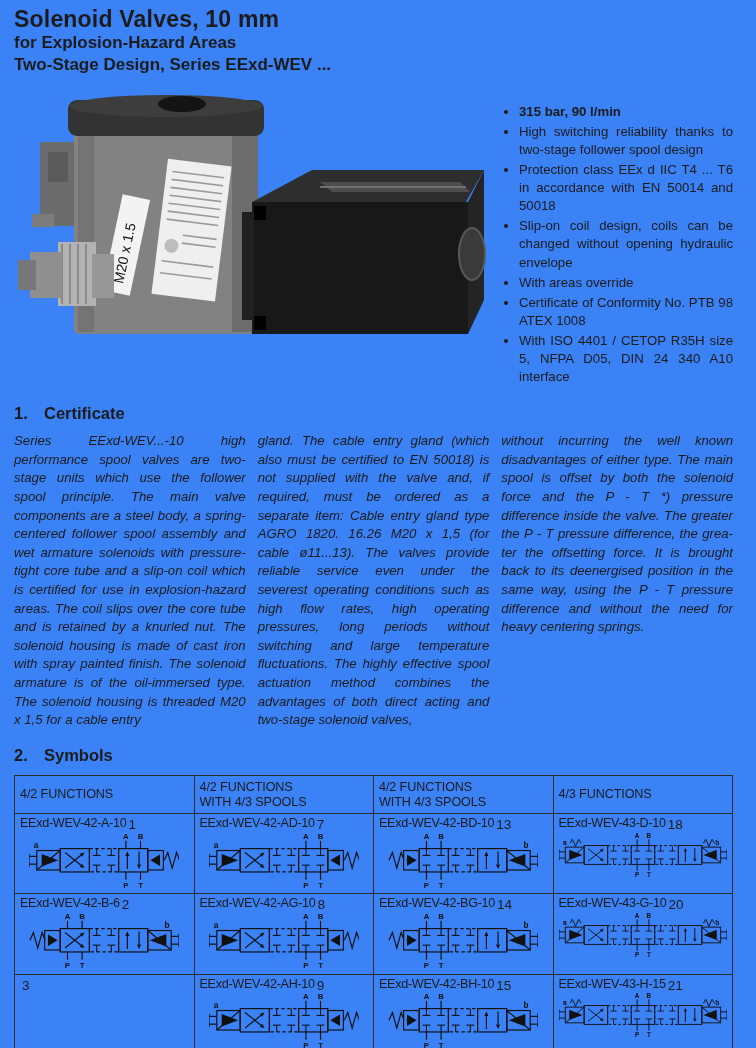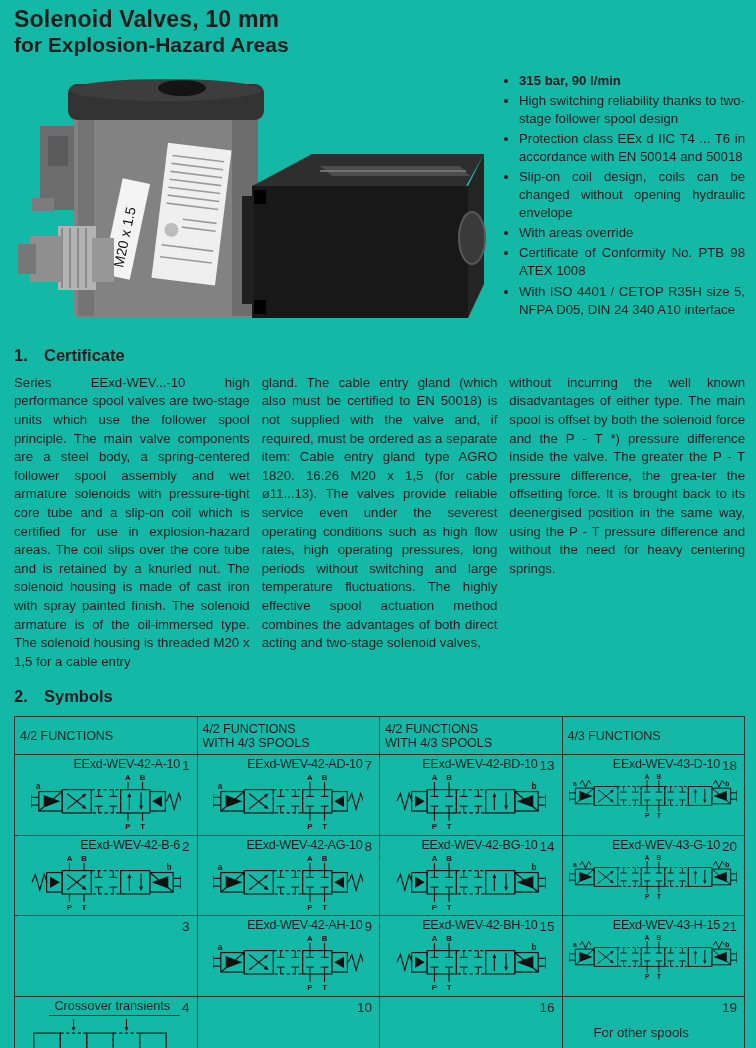--- a/index.html
+++ b/index.html
@@ -1,73 +1,74 @@
 <!DOCTYPE html>
 <html><head>
 <meta charset="utf-8">
 <style>
   html,body{margin:0;padding:0;background:#fff;}
   .page{
     width:756px;height:1048px;box-sizing:border-box;position:relative;
-    background:#14b8a6;color:#1b1b1b;
+    background:#3b82f6;color:#1b1b1b;
     font-family:"Liberation Sans","DejaVu Sans",sans-serif;
-    padding:6px 11px 0 14px;overflow:hidden;
+    padding:6px 23px 0 14px;overflow:hidden;
   }
   
   .title-line1{font-size:23px;font-weight:bold;letter-spacing:.2px;line-height:1.15;}
-  .title-sub{font-size:21px;font-weight:bold;line-height:1.25;}
+  .title-sub{font-size:17px;font-weight:bold;line-height:1.25;}
   
   .top-row{display:flex;margin-top:11px;}
   .photo-wrap{width:478px;height:260px;flex:none;}
-  .features{flex:1;padding-left:12px;padding-top:2px;}
+  .features{flex:1;padding-left:12px;padding-top:2px;margin-top:15px;}
   .features ul{margin:0;padding-left:15px;}
   .features li{
     font-size:13.2px;line-height:1.37;margin:0 0 2px 0;
     text-align:justify;text-align-last:left;
   }
   .features li.bold{font-weight:bold;}
   
   .section-head{display:flex;align-items:baseline;font-size:16.5px;font-weight:bold;margin:16px 0 9px 0;}
   .section-head .sec-num{width:30px;flex:none;}
   
   .desc-cols{display:flex;gap:12px;}
-  .desc-col{flex:1;font-size:13.2px;line-height:1.41;text-align:justify;text-align-last:left;}
+  .desc-col{flex:1;font-size:13.2px;line-height:1.41;text-align:justify;text-align-last:left;font-style:italic;}
   .desc-col p{margin:0;}
   
   table.symbols{border-collapse:collapse;width:100%;margin-top:10px;table-layout:fixed;}
   table.symbols th,table.symbols td{
     border:1.5px solid #2d2d2d;padding:2px 5px 1px 5px;vertical-align:top;
   }
   table.symbols th{
     font-size:12.6px;font-weight:normal;text-align:left;height:34px;
     vertical-align:middle;line-height:1.18;letter-spacing:-.1px;
   }
   tr.r1 td,tr.r2 td{height:69px;}
   tr.r3 td{height:74px;}
   tr.r4 td{height:79px;}
-  .cell-top{display:flex;justify-content:flex-end;align-items:flex-start;}
+  .cell-top{display:flex;justify-content:flex-start;align-items:flex-start;}
   .model{font-size:12.6px;white-space:nowrap;letter-spacing:-.3px;line-height:1.1;padding-top:1px;}
   .cellnum{font-size:13.5px;line-height:1.1;padding:2px 2px 0 2px;}
   .sym-wrap{text-align:center;margin-top:0;}
   .cross-label{
     font-size:12.6px;border-bottom:1.3px solid #111;
     padding:0 10px 1px 6px;margin-left:0;line-height:1.2;
   }
   .cross-sym{margin:2px 0 0 10px;}
   .note{font-size:13.2px;line-height:1.5;padding:8px 0 0 26px;}
   svg text{fill:#111;font-family:"Liberation Sans","DejaVu Sans",sans-serif;}
 </style>
 </head>
 <body>
 
 <div class="page">
 
   <div>
     <div class="title-line1">Solenoid Valves, 10 mm</div>
     <div class="title-sub">for Explosion-Hazard Areas</div>
+    <div class="title-sub">Two-Stage Design, Series EExd-WEV ...</div>
   </div>
 
   <div class="top-row">
     <div class="photo-wrap">
       <svg viewBox="0 0 478 260" width="478" height="260">
 
         <rect x="26" y="56" width="52" height="84" fill="#6c6c6c"></rect>
         <rect x="34" y="66" width="20" height="30" fill="#5a5a5a"></rect>
         <rect x="18" y="128" width="22" height="13" fill="#7c7c7c"></rect>
 

